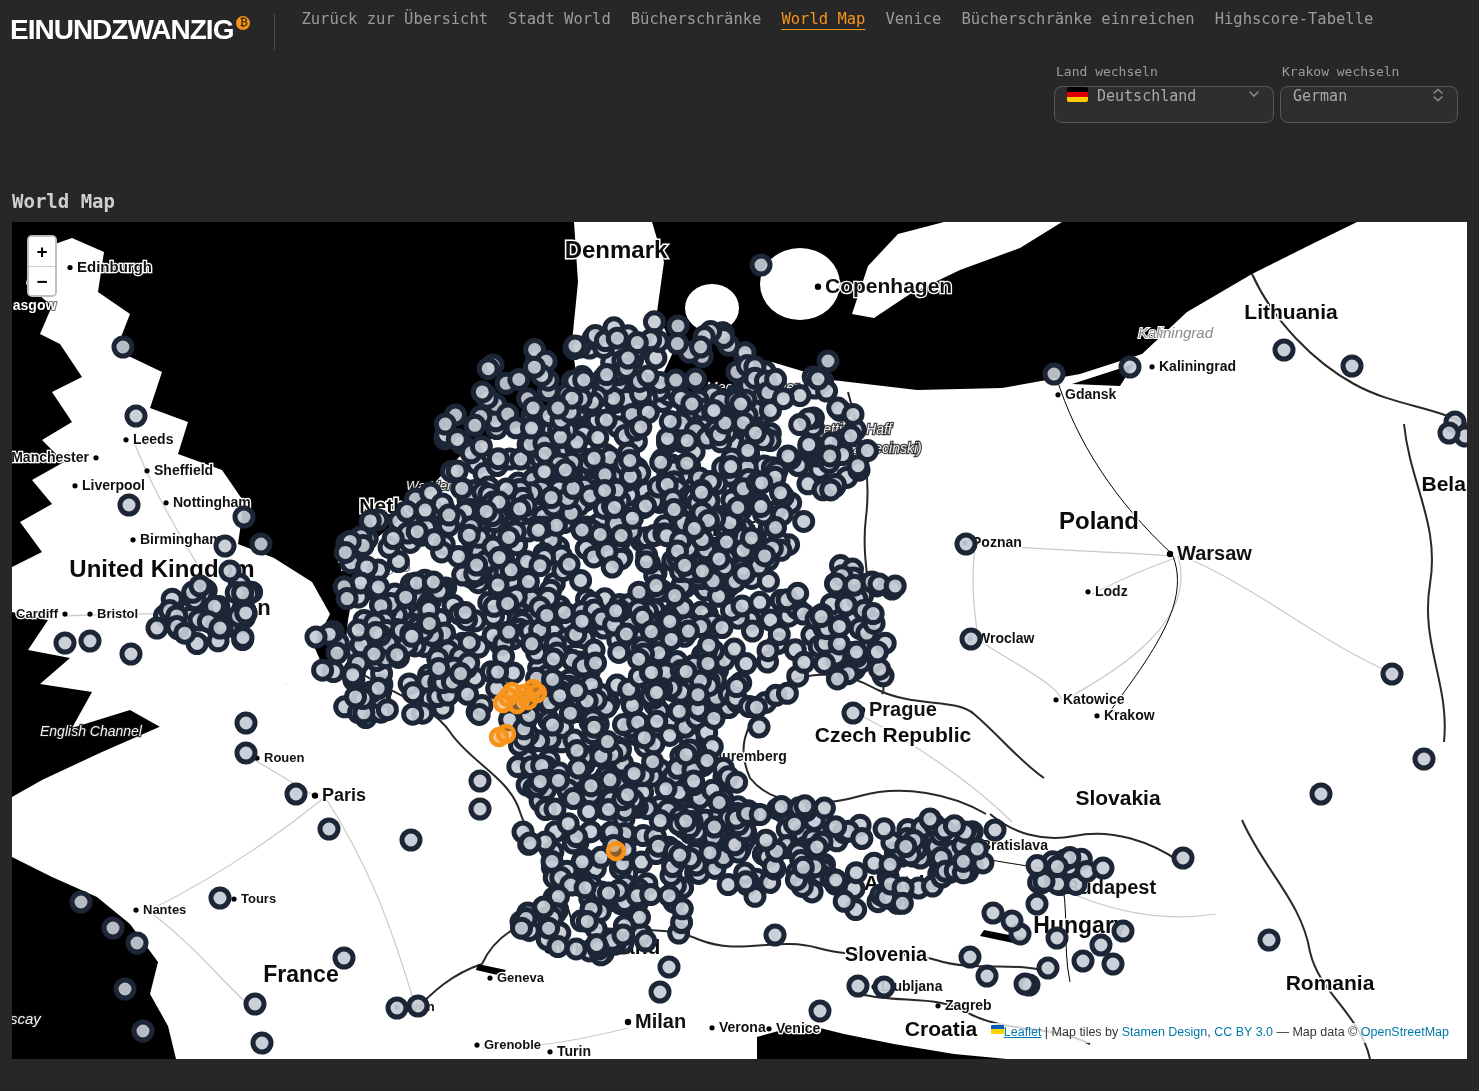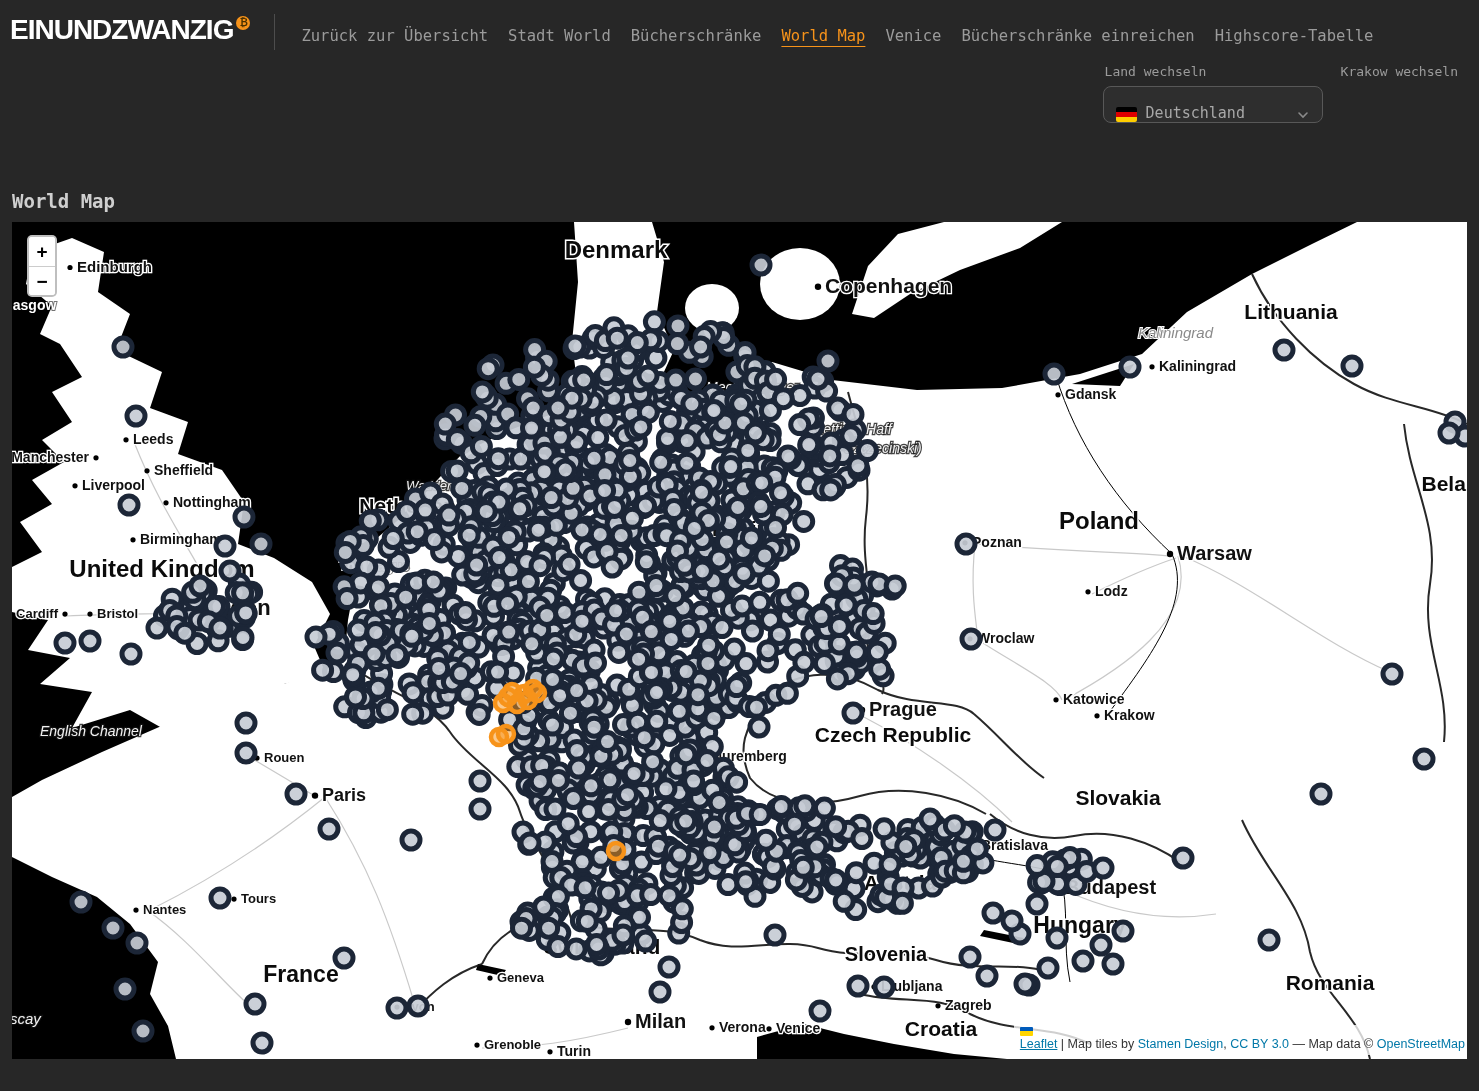--- a/index.html
+++ b/index.html
@@ -18,30 +18,30 @@
     font-weight:bold; font-size:28px; letter-spacing:-1px; color:#fff;
     display:flex; align-items:flex-start; gap:3px; line-height:1;
   }
   .logo-badge {
     width:14px; height:14px; border-radius:50%;
     background:#f7931a; color:#4a3000;
     font-size:10px; line-height:14px; text-align:center; font-weight:bold;
     margin-bottom:2px; font-family:"DejaVu Sans", sans-serif;
   }
   .vdiv { width:1px; height:36px; background:#4d4d4d; margin:14px 26px 0 24px; }
-  nav { display:flex; gap:20px; margin-top:27px; }
+  nav { display:flex; gap:20px; margin-top:10px; }
   nav a {
     color:#9b9b9b; text-decoration:none; font-size:15.5px; white-space:nowrap;
   }
   nav a.active { color:#f7931a; text-decoration:underline; text-underline-offset:5px; }
-  .selects { position:absolute; top:64px; right:21px; display:flex; gap:16px;margin-left:48px; }
+  .selects { position:absolute; top:64px; right:21px; display:flex; gap:6px;margin-left:48px; }
   .sel-group label { display:block; color:#9b9b9b; font-size:13px; margin:0 0 7px 2px; }
   .sel {
     height:37px; background:#2e2e2e; border:1px solid #585858; border-radius:8px;
-    display:flex; align-items:flex-end; padding:0 12px; gap:9px;
+    display:flex; align-items:flex-start; padding:0 12px; gap:9px;
     color:#a8a8a8; font-size:15px; cursor:pointer;
   }
   .sel-country { width:220px; }
   .sel-language { width:178px; }
   .de-flag { width:21px; height:15px; border-radius:2px; overflow:hidden; display:flex; flex-direction:column; flex:none; }
   .de-flag i { flex:1; display:block; }
   .de-flag i:nth-child(1){ background:#000; }
   .de-flag i:nth-child(2){ background:#dd0000; }
   .de-flag i:nth-child(3){ background:#ffce00; }
   .sel-caret { margin-left:auto; flex:none; }
@@ -68,24 +68,24 @@
     background:#fff; border:2px solid rgba(0,0,0,.25); border-radius:5px; overflow:hidden;
   }
   .zoom-ctl a {
     display:block; width:100%; height:29px; line-height:29px; text-align:center;
     color:#000; font-size:19px; font-weight:bold; text-decoration:none;
     font-family:"Liberation Sans", sans-serif; background:#fff;
   }
   .zoom-ctl a + a { border-top:1px solid #ccc; }
   
   .attribution {
-    position:absolute; right:0; bottom:4px; z-index:10;
-    background:rgba(255,255,255,.78); padding:2px 2px 2px 6px;
+    position:absolute; right:0; bottom:16px; z-index:10;
+    background:rgba(255,255,255,.78); padding:2px 18px 2px 6px;
     font-family:"Liberation Sans", sans-serif; font-size:12.5px; color:#333;
-    display:flex; flex-direction:column; align-items:flex-start; line-height:1.25;
+    display:flex; flex-direction:row; align-items:flex-start; line-height:1.25;
   }
   .ua-flag { width:13px; height:9px; border-radius:1px; background:linear-gradient(#005bbb 50%, #ffd500 50%); margin-bottom:1px; }
   .attr-line { white-space:nowrap; }
   .attr-line span { white-space:pre; }
   .attr-line a { color:#0078A8; text-decoration:none; }
   .attr-line a.ul { text-decoration:underline; }
 </style>
 </head>
 <body>
 
@@ -116,20 +116,26 @@
             <i></i>
           </span>
         <span>Deutschland</span>
         <svg class="sel-caret" width="14" height="14" viewBox="0 0 14 14">
             <path d="M3 5 L7 9 L11 5" fill="none" stroke="#8a8a8a" stroke-width="1.6" stroke-linecap="round"></path>
           </svg>
       </div>
     </div>
     <div class="sel-group">
       <label>Krakow wechseln</label>
+      <div class="sel sel-language">
+        <span>German</span>
+        <svg class="sel-caret" width="14" height="16" viewBox="0 0 14 16">
+            <path d="M3 6 L7 2.5 L11 6 M3 10 L7 13.5 L11 10" fill="none" stroke="#8a8a8a" stroke-width="1.6" stroke-linecap="round"></path>
+          </svg>
+      </div>
     </div>
   </div>
 </div>
 
 <h1 class="page-title">World Map</h1>
 
 <div class="map">
   <svg class="basemap" width="1455" height="837" viewBox="0 0 1455 837">
     <rect x="0" y="0" width="1455" height="837" fill="#ffffff"></rect>
 

